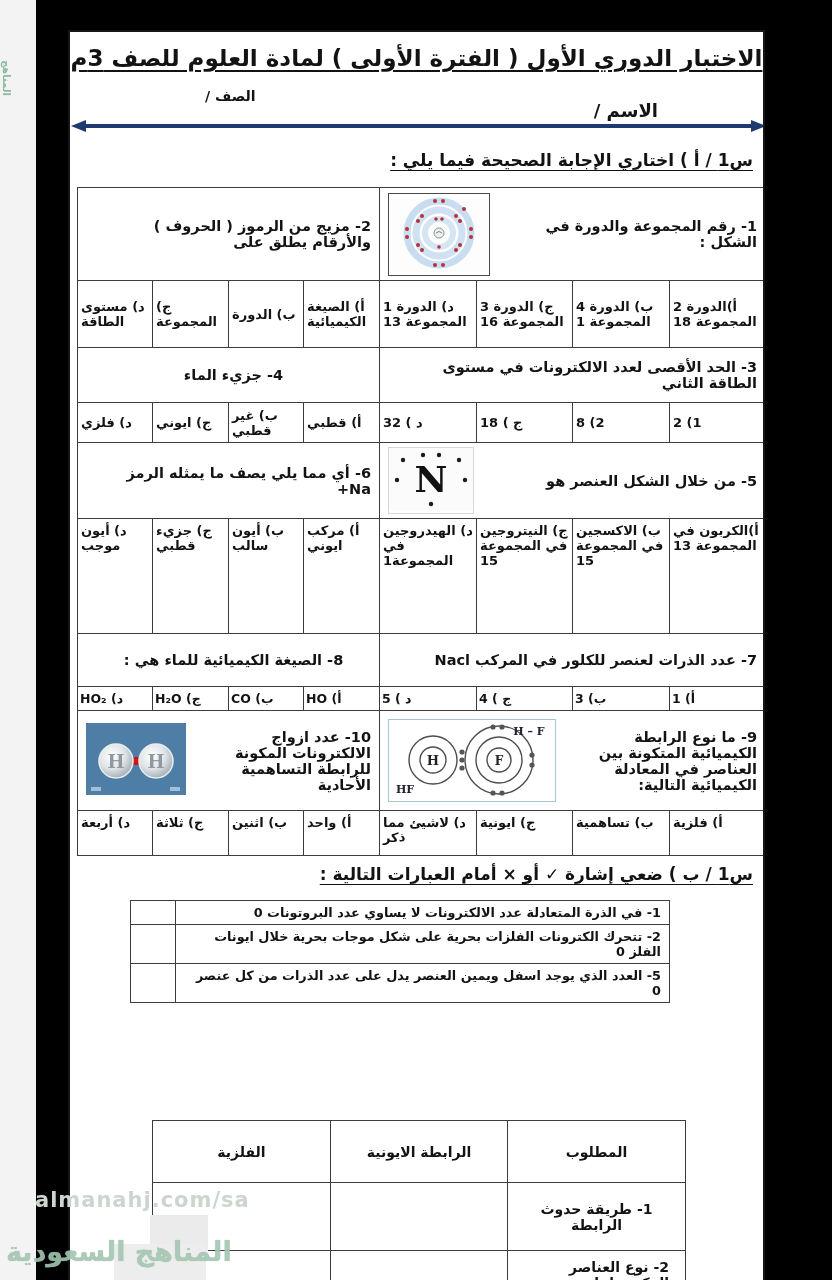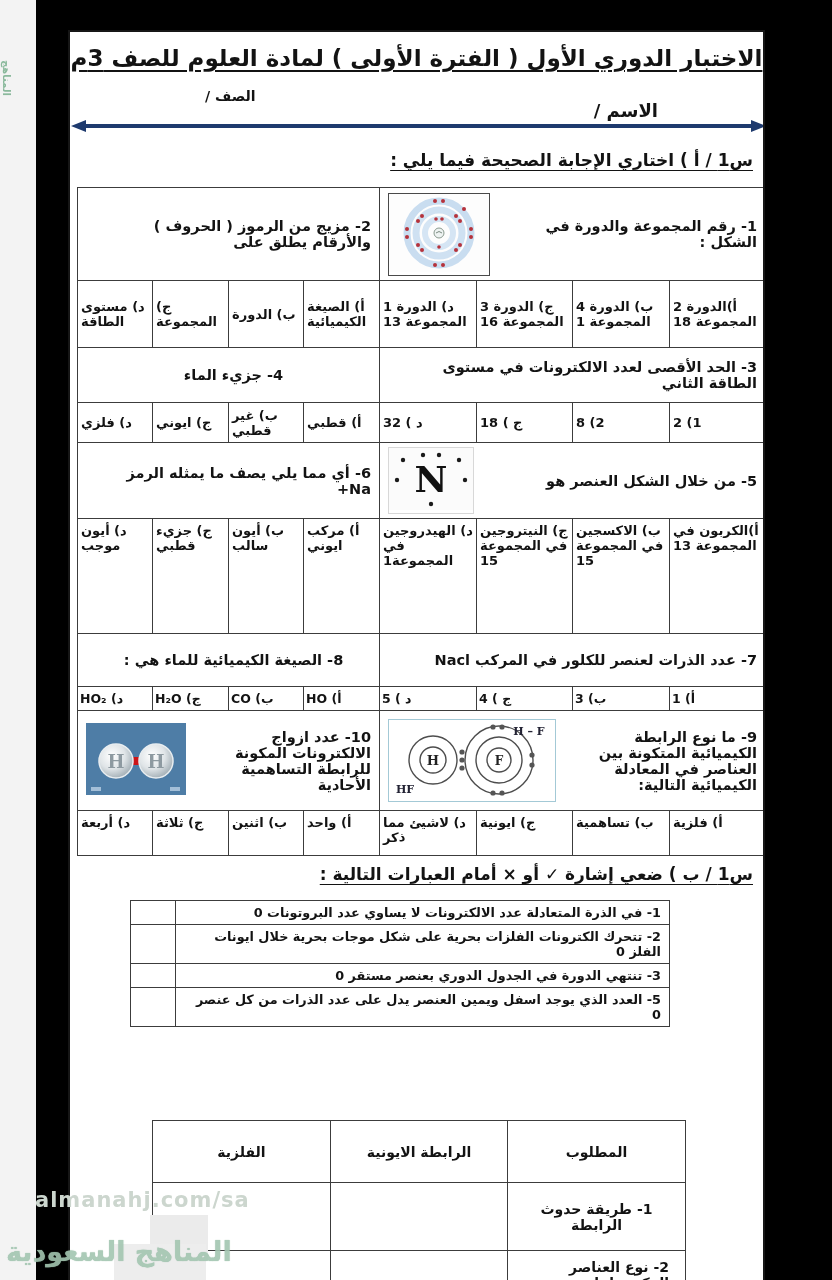--- a/index.html
+++ b/index.html
@@ -293,24 +293,20 @@
       <tbody>
           <tr>
         <td>1-   في الذرة المتعادلة عدد الالكترونات لا يساوي عدد البروتونات 0</td>
         <td class="ans"></td>
       </tr>
       <tr>
         <td>2-   تتحرك الكترونات الفلزات بحرية على شكل موجات بحرية خلال ايونات الفلز 0</td>
         <td class="ans"></td>
       </tr>
       <tr>
-        <td>3-   تنتهي الدورة  في الجدول الدوري بعنصر مستقر 0</td>
-        <td class="ans"></td>
-      </tr>
-      <tr>
         <td>5-   العدد الذي يوجد اسفل ويمين العنصر يدل على عدد الذرات من كل عنصر   0</td>
         <td class="ans"></td>
       </tr>
     </tbody>
       </table>
 
 
     <table class="cmp" dir="rtl">
       <colgroup>
           <col style="width:178px">

